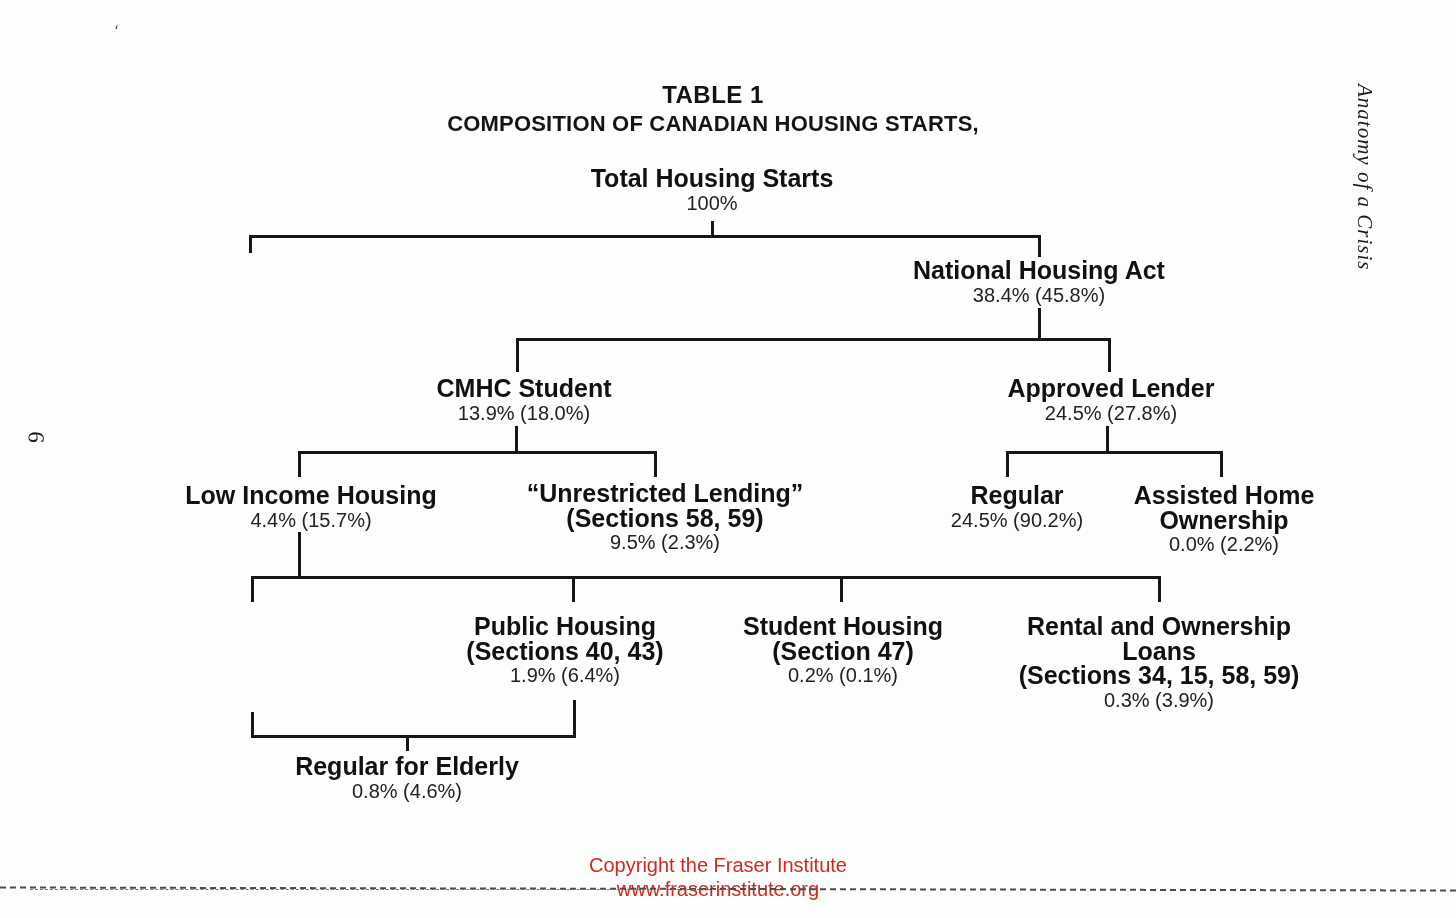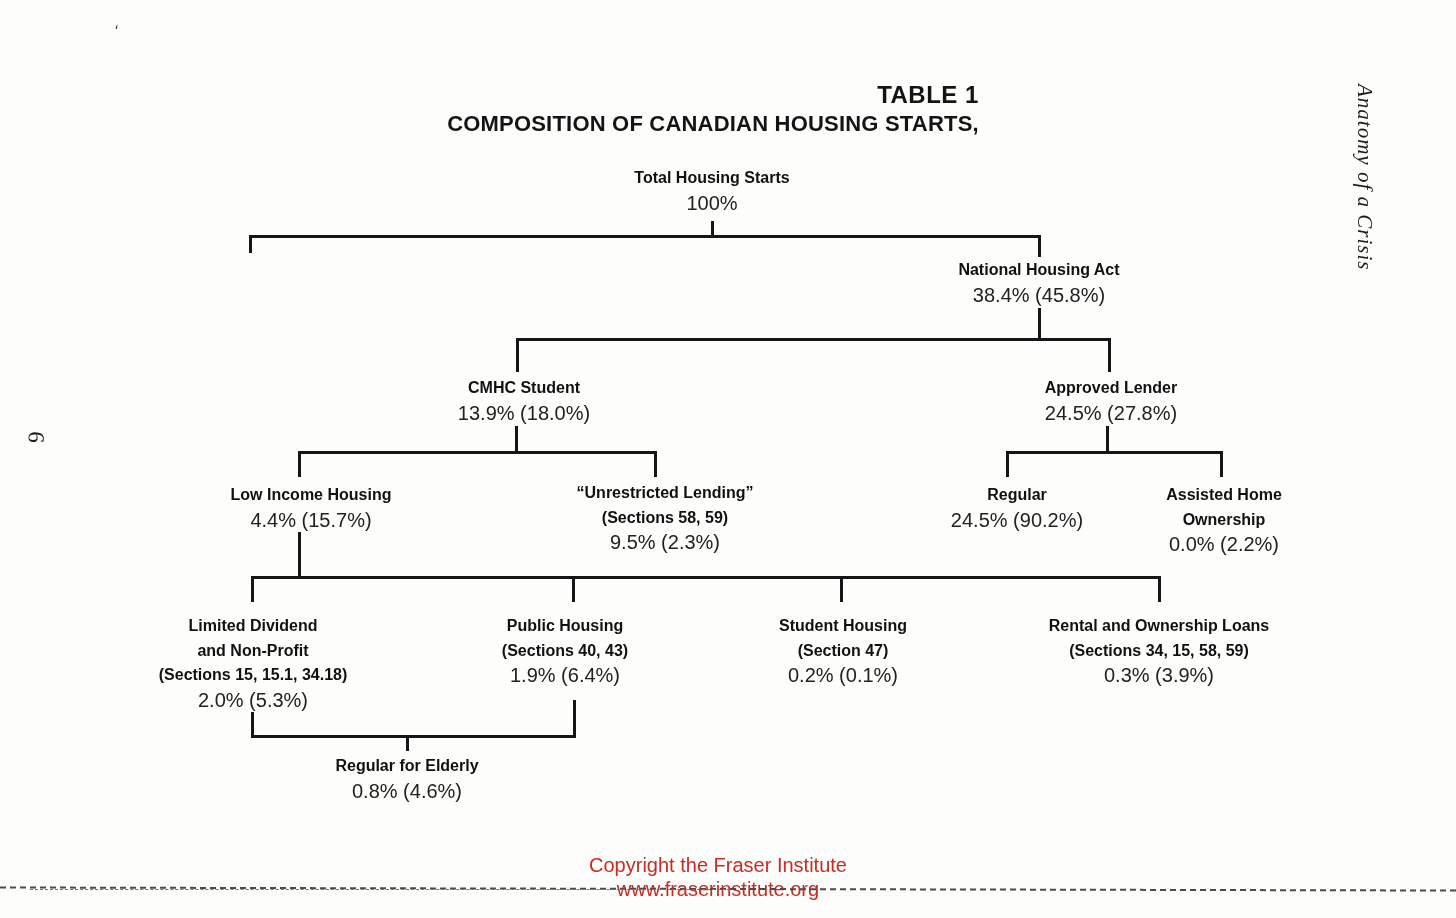--- a/index.html
+++ b/index.html
@@ -7,35 +7,35 @@
     position:relative;
     width:1456px;height:918px;
     background:#fdfdfb;
     overflow:hidden;
     font-family:"Liberation Sans", sans-serif;
     color:#141414;
   }
   .title-block{
     position:absolute;
     transform:translateX(-50%);
-    text-align:right;
+    text-align:center;
     font-weight:bold;
   }
   .title-l1{font-size:24px;line-height:30px;letter-spacing:.5px;}
   .title-l2{font-size:22px;line-height:28px;letter-spacing:.2px;}
   .title-l3{font-size:21px;line-height:28px;}
   .node{
     position:absolute;
     transform:translateX(-50%);
     text-align:center;
     white-space:nowrap;
   }
   .lbl{
     font-weight:bold;
-    font-size:16px;
+    font-size:25px;
     line-height:24.5px;
     white-space:pre-line;
     color:#111;
   }
   .val{
     font-weight:normal;
     font-size:20px;
     line-height:25px;
     color:#222;
   }
@@ -157,26 +157,20 @@
     <div class="val">0.0% (2.2%)</div>
   </div>
 
   <div class="vline" style="left:298px;top:532px;height:46px;"></div>
   <div class="hline" style="left:252px;top:576px;width:908px;"></div>
   <div class="vline" style="left:251px;top:576px;height:26px;"></div>
   <div class="vline" style="left:572px;top:576px;height:26px;"></div>
   <div class="vline" style="left:840px;top:576px;height:26px;"></div>
   <div class="vline" style="left:1158px;top:576px;height:26px;"></div>
 
-  <div class="node" style="left:253px;top:614px;">
-    <div class="lbl">Limited Dividend
-and Non-Profit
-(Sections 15, 15.1, 34.18)</div>
-    <div class="val">2.0% (5.3%)</div>
-  </div>
   <div class="node" style="left:565px;top:614px;">
     <div class="lbl">Public Housing
 (Sections 40, 43)</div>
     <div class="val">1.9% (6.4%)</div>
   </div>
   <div class="node" style="left:843px;top:614px;">
     <div class="lbl">Student Housing
 (Section 47)</div>
     <div class="val">0.2% (0.1%)</div>
   </div>

